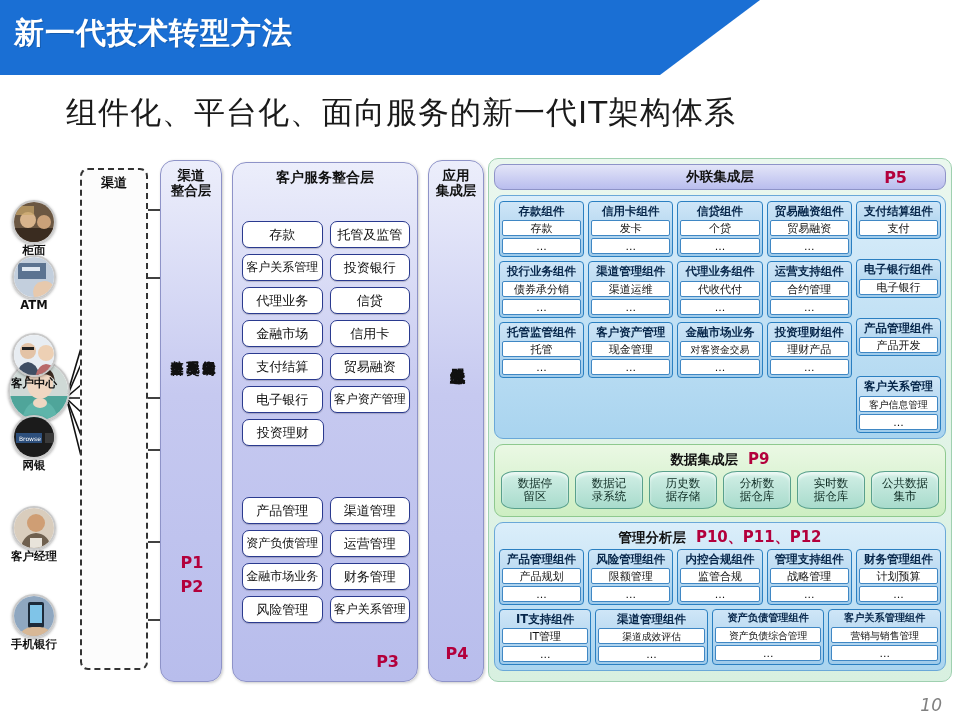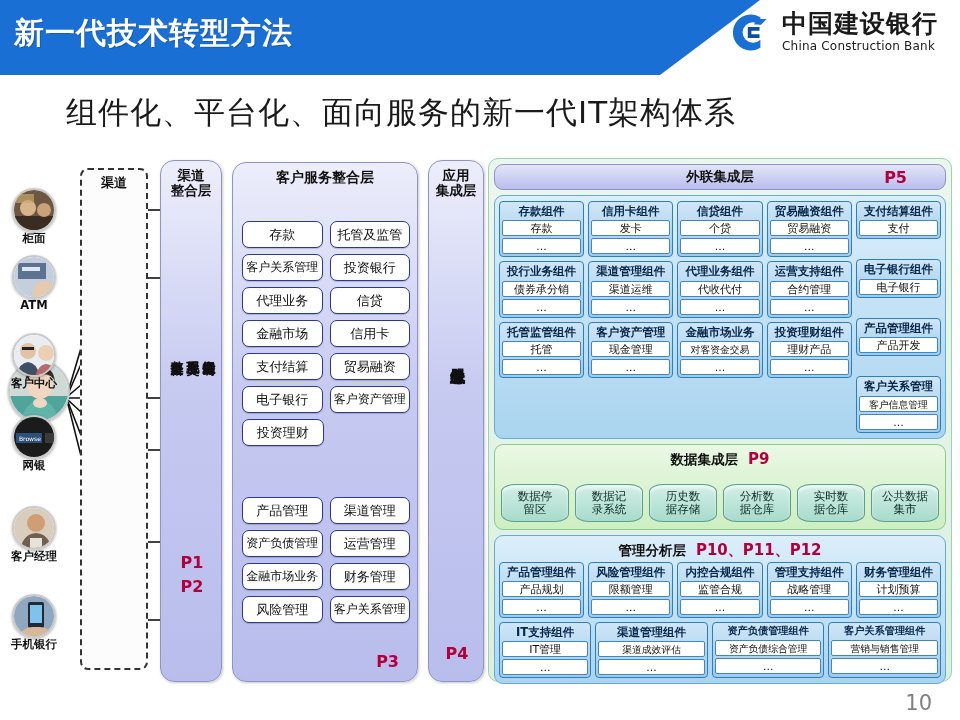--- a/index.html
+++ b/index.html
@@ -179,41 +179,30 @@
     background: linear-gradient(180deg,#d2efe6 0%, #a8dbcc 100%);
     border: 1.3px solid #59a08c;
     border-radius: 14px/8px;
     text-align: center;
     font-size: 11.5px; color: #0d2a22; line-height: 1.15;
     display: flex; align-items: center; justify-content: center;
     box-shadow: inset 0 3px 3px rgba(255,255,255,0.6);
   }
 
   .page-num {
-    position: absolute; right: 28px; bottom: 5px;
-    font-size: 21px; color: #808080;
+    position: absolute; right: 18px; bottom: 5px;
+    font-size: 17px; color: #808080; font-style: italic;
   }
 </style>
 </head>
 <body>
 
 <div class="header">
   <div class="header-blue"></div>
   <div class="header-title">新一代技术转型方法</div>
-  <div class="logo-wrap">
-    <svg class="logo-mark" viewBox="0 0 100 100">
-      <path d="M72 16 A40 40 0 1 0 72 84 L72 66 A23 23 0 1 1 72 34 Z" fill="#1a6fd4"></path>
-      <path d="M44 38 L70 38 L70 46 L52 46 L52 54 L70 54 L70 62 L44 62 Z" fill="#0d4f9e"></path>
-      <path d="M64 20 L86 20 L74 32 L58 32 Z" fill="#1a6fd4"></path>
-    </svg>
-    <div>
-      <div class="logo-text-cn">中国建设银行</div>
-      <div class="logo-text-en">China Construction Bank</div>
-    </div>
-  </div>
 </div>
 
 <div class="page-title">组件化、平台化、面向服务的新一代IT架构体系</div>
 
 <svg style="position:absolute;left:0;top:150px;width:175px;height:530px;">
   <path class="connector" d="M68 242 L122 60"></path>
   <path class="connector" d="M68 244 L122 120"></path>
   <path class="connector" d="M68 246 L122 200"></path>
   <path class="connector" d="M68 248 L122 248"></path>
   <path class="connector" d="M68 250 L122 300"></path>
@@ -238,21 +227,21 @@
       <ellipse cx="30" cy="41" rx="7" ry="5" fill="#f0d7c2"></ellipse>
     </svg>
   </div>
   <div class="photo-label">客户</div>
 </div>
 
 <div class="channel-box">
   <div class="channel-title">渠道</div>
 </div>
 
-<div class="ch-item" style="top:188px;">
+<div class="ch-item" style="top:200px;">
   <div class="photo ch-photo">
     <svg viewBox="0 0 44 44" width="44" height="44">
         <rect width="44" height="44" fill="#6b5742"></rect>
     <rect y="26" width="44" height="18" fill="#3a2c20"></rect>
     <circle cx="14" cy="18" r="8" fill="#d8b48c"></circle>
         <circle cx="30" cy="20" r="7" fill="#caa179"></circle>
     <rect x="2" y="4" width="18" height="9" fill="#c9a66b" opacity=".7"></rect>
       </svg>
   </div>
   <div class="ch-label">柜面</div>
@@ -492,21 +481,21 @@
             <div class="comp-item">...</div>
           </div>
         </div>
       </div>
   </div>
 
   <div class="band band-green" style="padding:2px 6px 7px;">
     <div class="band-title">
       <span>数据集成层</span><span class="ptag-inline">P9</span>
     </div>
-    <div id="data-row" style="display:flex;gap:6px;margin-top:17px;">
+    <div id="data-row" style="display:flex;gap:6px;margin-top:4px;">
         <div class="cyl" style="flex: 1 1 0px; height: 38px;">数据停<br>留区</div>
         <div class="cyl" style="flex: 1 1 0px; height: 38px;">数据记<br>录系统</div>
         <div class="cyl" style="flex: 1 1 0px; height: 38px;">历史数<br>据存储</div>
         <div class="cyl" style="flex: 1 1 0px; height: 38px;">分析数<br>据仓库</div>
         <div class="cyl" style="flex: 1 1 0px; height: 38px;">实时数<br>据仓库</div>
         <div class="cyl" style="flex: 1 1 0px; height: 38px;">公共数据<br>集市</div>
       </div>
   </div>
 
   <div class="band band-blue" style="padding:2px 4px 5px;">

